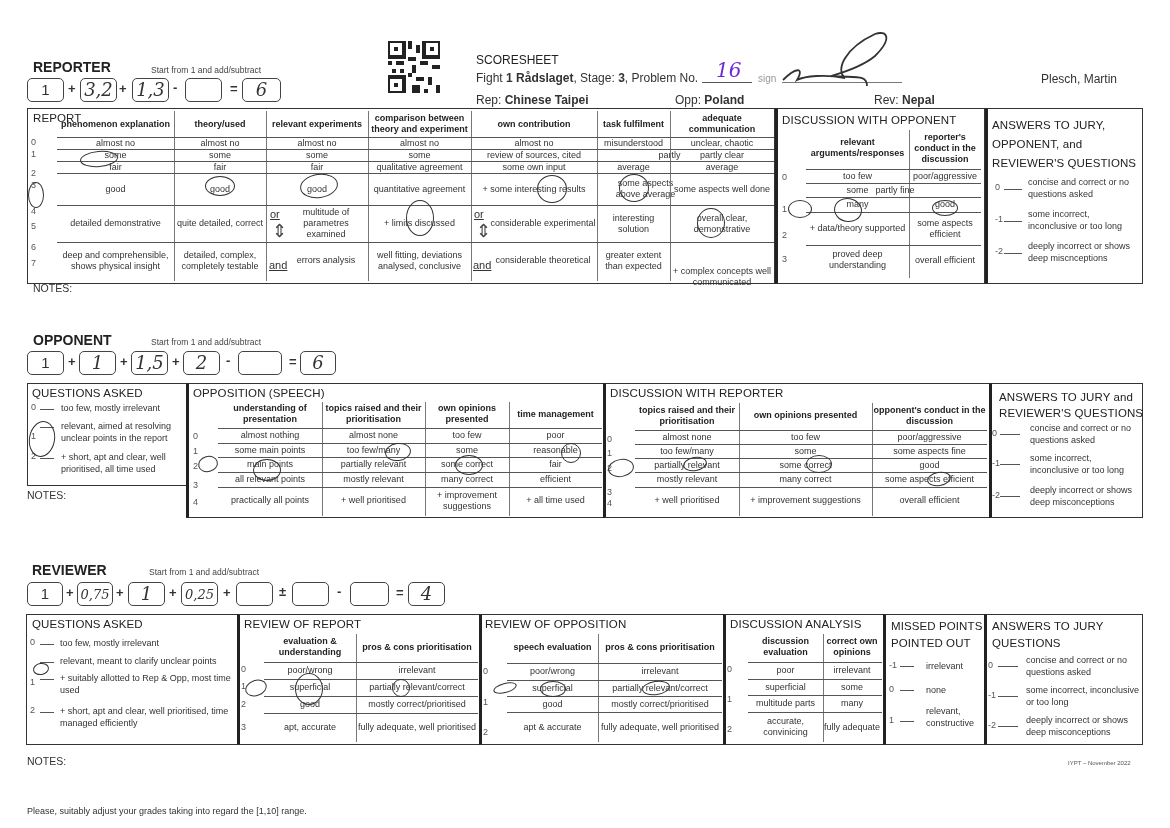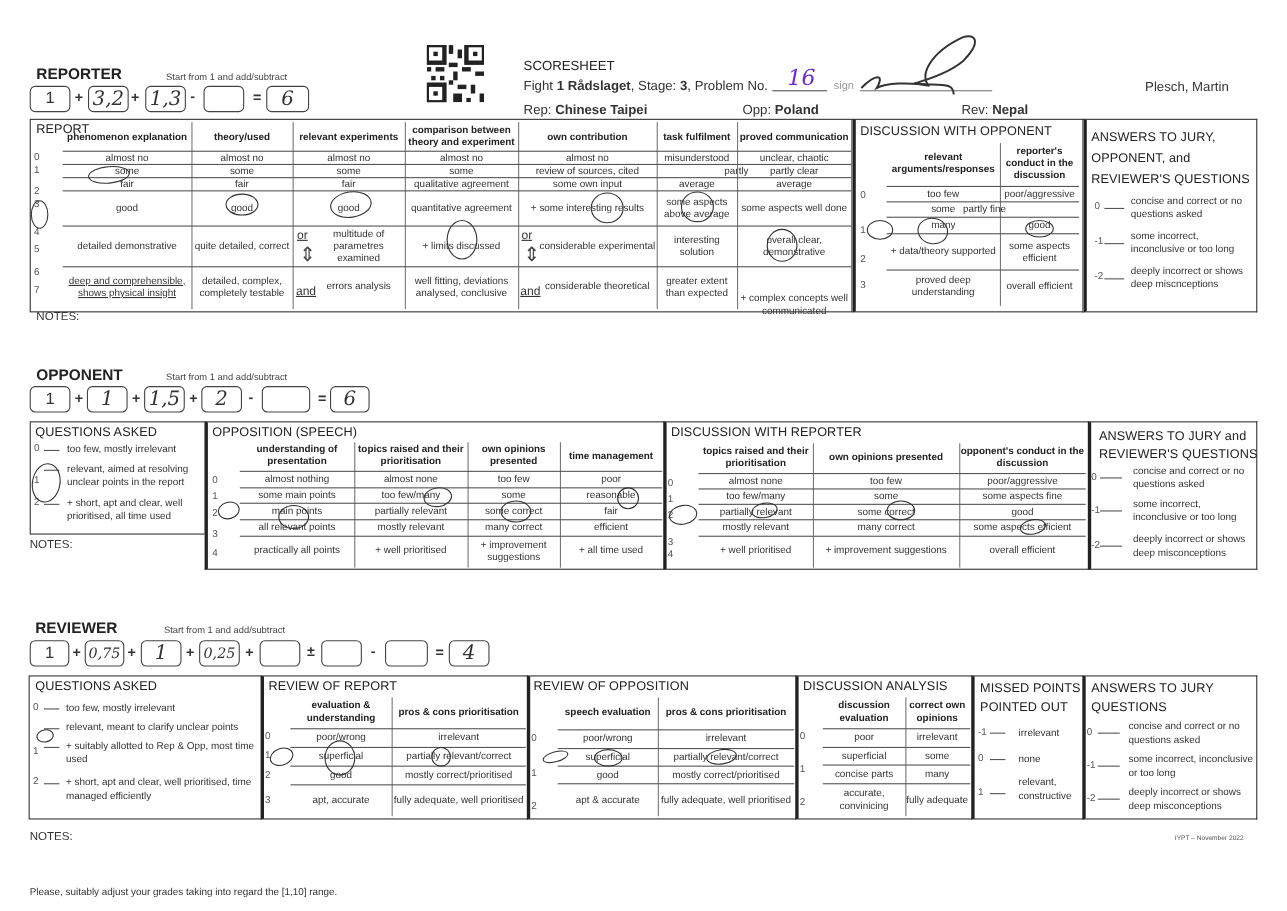--- a/index.html
+++ b/index.html
@@ -88,21 +88,21 @@
 
 <div class="panel" style="left:27px;top:108px;width:748px;height:176px;"></div>
 <div class="ptitle" style="left:33px;top:112px;">REPORT</div>
 <div id="report-grid">
     <div class="hdr" style="left:57px;top:111px;width:117px;height:26px;display:flex;align-items:center;justify-content:center;">phenomenon explanation</div>
     <div class="cell" style="left:57px;top:137px;width:117px;height:12px;">almost no</div>
     <div class="cell" style="left:57px;top:149px;width:117px;height:12px;">some</div>
     <div class="cell" style="left:57px;top:161px;width:117px;height:12px;">fair</div>
     <div class="cell" style="left:57px;top:173px;width:117px;height:32px;">good</div>
     <div class="cell" style="left:57px;top:205px;width:117px;height:37px;">detailed demonstrative</div>
-    <div class="cell" style="left:57px;top:242px;width:117px;height:37px;text-decoration:underline;">deep and comprehensible, shows physical insight</div>
+    <div class="cell" style="left:57px;top:242px;width:117px;height:37px;">deep and comprehensible, shows physical insight</div>
     <div class="hdr" style="left:174px;top:111px;width:92px;height:26px;display:flex;align-items:center;justify-content:center;">theory/used</div>
     <div class="cell" style="left:174px;top:137px;width:92px;height:12px;">almost no</div>
     <div class="cell" style="left:174px;top:149px;width:92px;height:12px;">some</div>
     <div class="cell" style="left:174px;top:161px;width:92px;height:12px;">fair</div>
     <div class="cell" style="left:174px;top:173px;width:92px;height:32px;">good</div>
     <div class="cell" style="left:174px;top:205px;width:92px;height:37px;">quite detailed, correct</div>
     <div class="cell" style="left:174px;top:242px;width:92px;height:37px;">detailed, complex, completely testable</div>
     <div class="vl" style="left:174px;top:111px;height:170px;"></div>
     <div class="hdr" style="left:266px;top:111px;width:102px;height:26px;display:flex;align-items:center;justify-content:center;">relevant experiments</div>
     <div class="cell" style="left:266px;top:137px;width:102px;height:12px;">almost no</div>
@@ -125,25 +125,25 @@
     <div class="cell" style="left:471px;top:149px;width:126px;height:12px;">review of sources,  cited</div>
     <div class="cell" style="left:471px;top:161px;width:126px;height:12px;">some own input</div>
     <div class="cell" style="left:471px;top:173px;width:126px;height:32px;">+ some interesting results</div>
     <div class="cell" style="left:489px;top:205px;width:108px;height:37px;">considerable experimental</div>
     <div class="cell" style="left:489px;top:242px;width:108px;height:37px;">considerable theoretical</div>
     <div class="vl" style="left:471px;top:111px;height:170px;"></div>
     <div class="hdr" style="left:597px;top:111px;width:73px;height:26px;display:flex;align-items:center;justify-content:center;">task fulfilment</div>
     <div class="cell" style="left:597px;top:137px;width:73px;height:12px;">misunderstood</div>
     <div class="cell" style="left:597px;top:149px;width:73px;height:12px;padding-left:36px;">partly</div>
     <div class="cell" style="left:597px;top:161px;width:73px;height:12px;">average</div>
-    <div class="cell" style="left:597px;top:173px;width:73px;height:32px;">some aspects above average</div>
+    <div class="cell" style="left:597px;top:173px;width:73px;height:32px;padding-left:12px;">some aspects above average</div>
     <div class="cell" style="left:597px;top:205px;width:73px;height:37px;">interesting solution</div>
     <div class="cell" style="left:597px;top:242px;width:73px;height:37px;">greater extent than expected</div>
     <div class="vl" style="left:597px;top:111px;height:170px;"></div>
-    <div class="hdr" style="left:670px;top:111px;width:104px;height:26px;display:flex;align-items:center;justify-content:center;">proved communication</div>
+    <div class="hdr" style="left:670px;top:111px;width:104px;height:26px;display:flex;align-items:center;justify-content:center;">adequate communication</div>
     <div class="cell" style="left:670px;top:137px;width:104px;height:12px;">unclear, chaotic</div>
     <div class="cell" style="left:670px;top:149px;width:104px;height:12px;">partly clear</div>
     <div class="cell" style="left:670px;top:161px;width:104px;height:12px;">average</div>
     <div class="cell" style="left:670px;top:173px;width:104px;height:32px;">some aspects well done</div>
     <div class="cell" style="left:670px;top:205px;width:104px;height:37px;">overall clear, demonstrative</div>
     <div class="cell" style="left:670px;top:242px;width:104px;height:37px;margin-top:16px;">+ complex concepts well communicated</div>
     <div class="vl" style="left:670px;top:111px;height:170px;"></div>
     <div class="hl" style="left:57px;top:137px;width:717px;"></div>
     <div class="hl" style="left:57px;top:149px;width:717px;"></div>
     <div class="hl" style="left:57px;top:161px;width:717px;"></div>
@@ -446,21 +446,21 @@
     <div class="circle" style="left:540px;top:681px;width:24px;height:14px;transform:rotate(0deg);"></div>
     <div class="circle" style="left:642px;top:681px;width:26px;height:12px;transform:rotate(-8deg);"></div>
   </div>
 
 <div class="panel thick-l" style="left:723px;top:614px;width:161px;height:131px;"></div>
 <div class="ptitle" style="left:730px;top:618px;">DISCUSSION ANALYSIS</div>
 <div id="rev-da">
     <div class="hdr" style="left:748px;top:633px;width:75px;height:28px;display:flex;align-items:center;justify-content:center;">discussion evaluation</div>
     <div class="cell" style="left:748px;top:662px;width:75px;height:17px;">poor</div>
     <div class="cell" style="left:748px;top:679px;width:75px;height:16px;">superficial</div>
-    <div class="cell" style="left:748px;top:695px;width:75px;height:17px;">concise parts</div>
+    <div class="cell" style="left:748px;top:695px;width:75px;height:17px;">multitude parts</div>
     <div class="cell" style="left:748px;top:712px;width:75px;height:30px;">accurate, convinicing</div>
     <div class="hdr" style="left:823px;top:633px;width:58px;height:28px;display:flex;align-items:center;justify-content:center;">correct own opinions</div>
     <div class="cell" style="left:823px;top:662px;width:58px;height:17px;">irrelevant</div>
     <div class="cell" style="left:823px;top:679px;width:58px;height:16px;">some</div>
     <div class="cell" style="left:823px;top:695px;width:58px;height:17px;">many</div>
     <div class="cell" style="left:823px;top:712px;width:58px;height:30px;">fully adequate</div>
     <div class="vl" style="left:823px;top:634px;height:108px;"></div>
     <div class="hl" style="left:748px;top:662px;width:134px;"></div>
     <div class="hl" style="left:748px;top:679px;width:134px;"></div>
     <div class="hl" style="left:748px;top:695px;width:134px;"></div>

